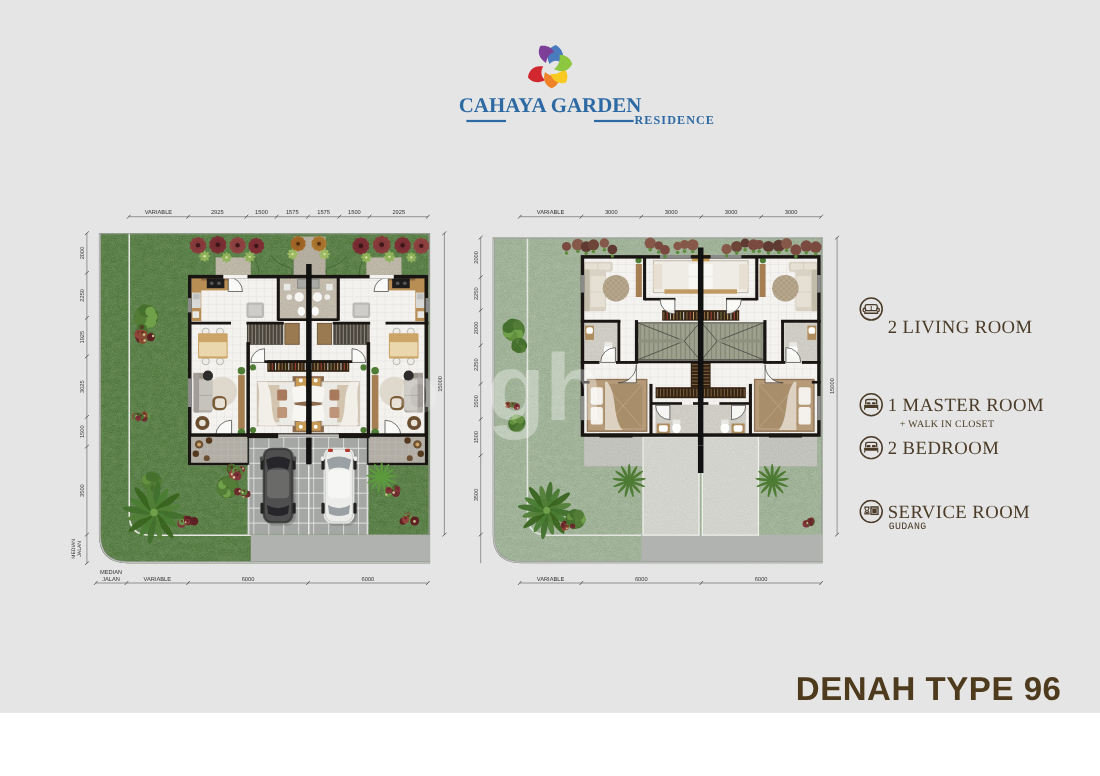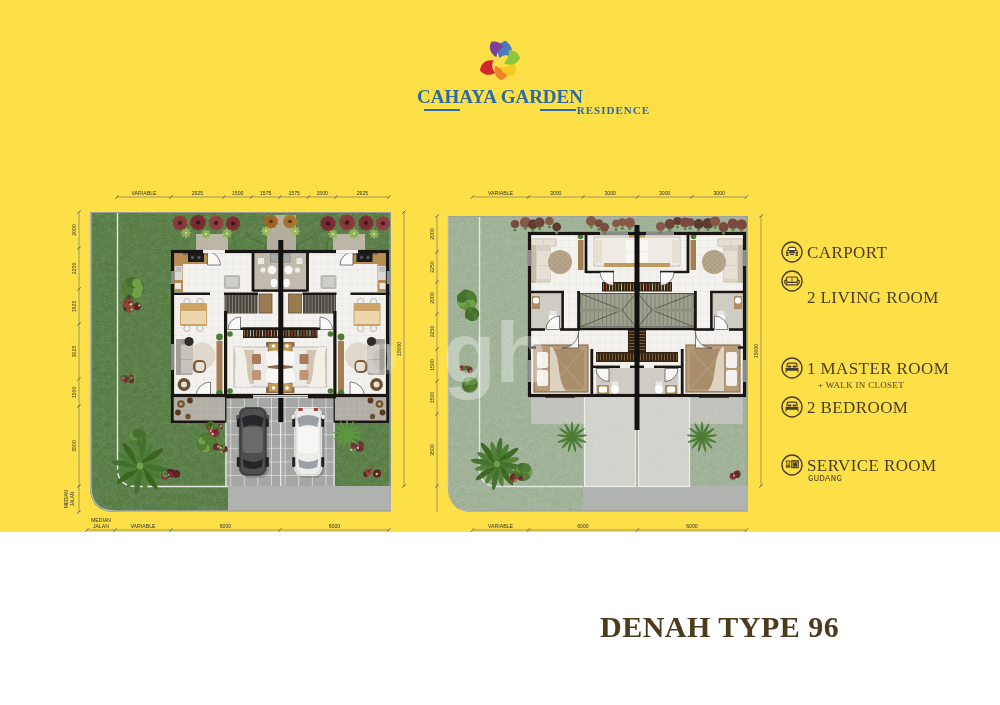--- a/index.html
+++ b/index.html
@@ -1,16 +1,16 @@
 <!DOCTYPE html>
 <html><head>
 <meta charset="utf-8">
 <style>
 html,body{margin:0;padding:0;background:#fff;width:1000px;height:705px;overflow:hidden}
-#c{position:relative;width:1000px;height:532px;background:#fde047;font-family:"Liberation Sans",sans-serif}
+#c{position:relative;width:1000px;height:648px;background:#e5e5e5;font-family:"Liberation Sans",sans-serif}
 </style>
 </head>
 <body>
 <div id="c">
 
 <div style="position:absolute;left:455px;top:36px;width:90px;height:54px">
 <svg width="90" height="54" viewBox="0 0 90 54">
 <g transform="translate(43,27) scale(0.82)">
 <path d="M2,-6 C -3,-16 0,-24 9,-27 C 17,-22 19,-14 15,-7 C 11,-11 6,-10 2,-6 Z" fill="#4a7bbf"></path>
 <path d="M-2,-7 C -10,-12 -12,-20 -8,-26 C -1,-27 5,-24 7,-19 C 2,-18 -1,-13 -2,-7 Z" fill="#7d3f98"></path>
@@ -1581,33 +1581,20 @@
         <line x1="759.2" y1="487.6" x2="762.8" y2="484.4" stroke="#444" stroke-width="0.7"></line>
         <text x="758.4" y="351" font-size="5.2" fill="#333" text-anchor="middle" font-family="Liberation Sans" transform="rotate(-90 758.4 351)">15000</text>
       </g>
 
 <g opacity="0.35" fill="#ffffff" font-family="Liberation Sans" font-weight="bold">
 <text x="443" y="382" font-size="86">gh</text>
 <text x="362" y="375" font-size="60" opacity="0.5">o</text>
 </g>
 </svg>
 
-<div style="position:absolute;left:781px;top:241px;width:215px;height:24px">
-      <svg width="22" height="22" viewBox="0 0 22 22" style="position:absolute;left:0;top:0">
-        <circle cx="11" cy="11" r="10" fill="none" stroke="#4a3c28" stroke-width="1.4"></circle>
-        <path d="M5.2 13.2 V10.8 Q5.2 9.6 6.2 9.3 L7.3 6.6 Q7.7 5.8 8.8 5.8 H13.2 Q14.3 5.8 14.7 6.6 L15.8 9.3 Q16.8 9.6 16.8 10.8 V13.2 H15 V12.3 H7 V13.2 Z" fill="#4a3c28"></path>
-        <path d="M8.3 6.9 H13.7 L14.5 8.9 H7.5 Z" fill="#f6f4ef"></path>
-        <rect x="6.3" y="10" width="2.2" height="1.3" rx="0.6" fill="#f6f4ef"></rect>
-        <rect x="13.5" y="10" width="2.2" height="1.3" rx="0.6" fill="#f6f4ef"></rect>
-        <rect x="5" y="13.5" width="2.6" height="1.6" rx="0.5" fill="#4a3c28"></rect>
-        <rect x="14.4" y="13.5" width="2.6" height="1.6" rx="0.5" fill="#4a3c28"></rect>
-        <rect x="9" y="13" width="4" height="1" fill="#4a3c28"></rect>
-      </svg>
-      <span style="position:absolute;left:26px;top:2px;font-family:'Liberation Serif',serif;font-size:17px;color:#4a3c28;letter-spacing:0.4px;white-space:nowrap">CARPORT</span>
-    </div>
 
 <div style="position:absolute;left:781px;top:270px;width:215px;height:24px">
       <svg width="22" height="22" viewBox="0 0 22 22" style="position:absolute;left:0;top:0">
         <circle cx="11" cy="11" r="10" fill="none" stroke="#4a3c28" stroke-width="1.4"></circle>
         <path d="M5.5 10 V8.5 Q5.5 7 7.2 7 H14.8 Q16.5 7 16.5 8.5 V10" fill="none" stroke="#4a3c28" stroke-width="1.2"></path>
         <path d="M5 10.2 Q3.6 10.2 3.6 11.8 Q3.6 13.4 5.2 13.6 V14.8 H16.8 V13.6 Q18.4 13.4 18.4 11.8 Q18.4 10.2 17 10.2 Q16 10.3 16 11.4 V12.4 H6 V11.4 Q6 10.3 5 10.2 Z" fill="none" stroke="#4a3c28" stroke-width="1.2"></path>
         <line x1="11" y1="8" x2="11" y2="12" stroke="#4a3c28" stroke-width="0.9"></line>
       </svg>
       <span style="position:absolute;left:26px;top:18px;font-family:'Liberation Serif',serif;font-size:17px;color:#4a3c28;letter-spacing:0.4px;white-space:nowrap">2 LIVING ROOM</span>
     </div>
@@ -1650,14 +1637,14 @@
         <rect x="12" y="8.6" width="4" height="4" fill="#4a3c28"></rect>
         <line x1="10.8" y1="7.9" x2="17.2" y2="7.9" stroke="#4a3c28" stroke-width="0.8"></line>
       </svg>
       <span style="position:absolute;left:26px;top:2px;font-family:'Liberation Serif',serif;font-size:17px;color:#4a3c28;letter-spacing:0.4px;white-space:nowrap">SERVICE ROOM</span>
     </div>
 
 <div style="position:absolute;left:818px;top:380px;font-family:'Liberation Serif',serif;font-size:9px;color:#4a3c28;letter-spacing:0.3px">+ WALK IN CLOSET</div>
 
 <div style="position:absolute;left:808px;top:474px;font-family:Liberation Mono, monospace;font-size:9px;color:#4a3c28;letter-spacing:0.3px">GUDANG</div>
 
-<div style="position:absolute;left:600px;top:610px;width:365px;text-align:left;font-family:Liberation Serif, serif;font-weight:bold;font-size:30px;letter-spacing:0.5px;color:#4e3a1c">DENAH TYPE 96</div>
+<div style="position:absolute;left:600px;top:610px;width:365px;text-align:right;font-family:Liberation Sans, sans-serif;font-weight:bold;font-size:30px;letter-spacing:0.5px;color:#4e3a1c">DENAH TYPE 96</div>
 </div>
 
 </body></html>

